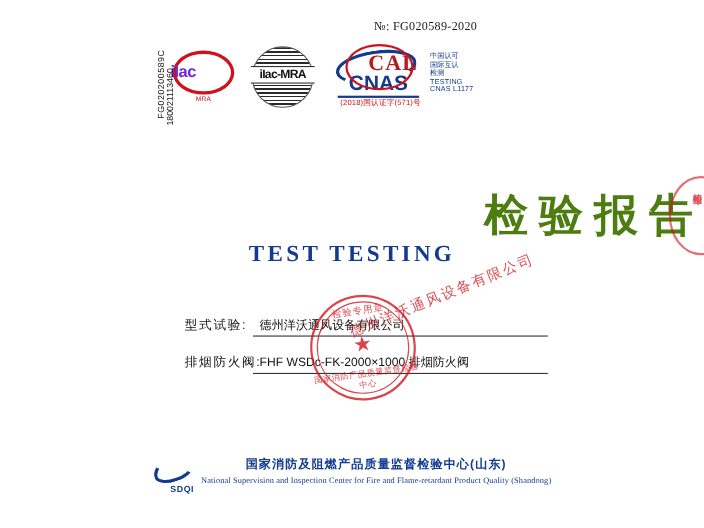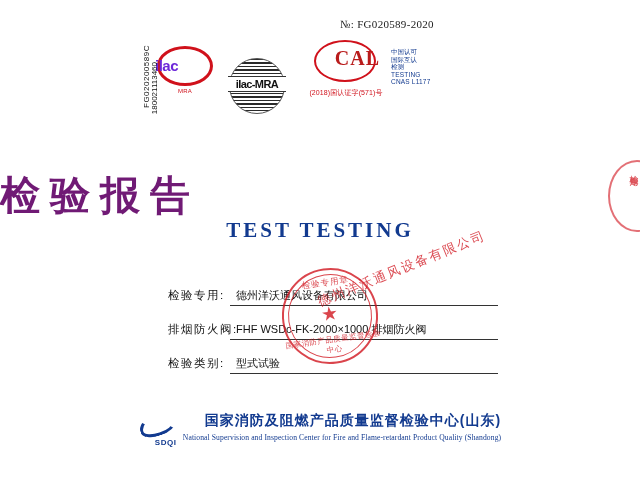--- a/index.html
+++ b/index.html
@@ -99,21 +99,21 @@
     text-align: center;
     font-size: 6px;
     color: #d0111b;
     letter-spacing: 0.2px;
   }
 
   
   .logo-stripe {
     position: absolute;
     left: 72px;
-    top: 16px;
+    top: 0;
     width: 62px;
     height: 62px;
   }
   .stripe-circle {
     position: absolute;
     left: 2px;
     top: 2px;
     width: 56px;
     height: 56px;
     border-radius: 50%;
@@ -263,25 +263,25 @@
     writing-mode: vertical-rl;
     transform: rotate(180deg);
   }
 
   
   .title-cn {
     position: absolute;
     top: 168px;
     left: 0;
     width: 640px;
-    text-align: left;
+    text-align: right;
     font-size: 40px;
     font-weight: bold;
     letter-spacing: 10px;
-    color: #701a75;
+    color: #4d7c0f;
     font-family: "Liberation Sans", sans-serif;
   }
   .title-en {
     position: absolute;
     top: 218px;
     left: 0;
     width: 640px;
     text-align: center;
     font-size: 21px;
     font-weight: bold;
@@ -459,26 +459,26 @@
   .sdqi-word {
     position: absolute;
     left: 16px;
     top: 24px;
     font-size: 8px;
     font-weight: bold;
     color: #123a8f;
     letter-spacing: 0.5px;
   }
   .footer-cn {
-    font-size: 14px;
+    font-size: 11px;
     font-weight: bold;
     color: #123a8f;
     letter-spacing: 1px;
     font-family: "Liberation Sans", sans-serif;
-    text-align: right;
+    text-align: center;
   }
   .footer-en {
     margin-top: 3px;
     font-size: 7.6px;
     color: #123a8f;
     letter-spacing: 0.1px;
     font-family: "Liberation Serif", serif;
     text-align: center;
   }
 </style>
@@ -500,20 +500,25 @@
       <div class="ilac-text">ilac</div>
       <div class="ilac-sub">MRA</div>
     </div>
 
     <div class="logo-stripe">
       <div class="stripe-circle"></div>
       <div class="stripe-band"></div>
       <div class="stripe-label">iIac-MRA</div>
     </div>
 
+    <div class="logo-cnas">
+      <div class="cnas-swoosh"></div>
+      <div class="cnas-word">CNAS</div>
+      <div class="cnas-rule"></div>
+    </div>
 
     <div class="cnas-cn">
       <div>中国认可</div>
       <div>国际互认</div>
       <div>检测</div>
       <div class="en">TESTING</div>
       <div class="en">CNAS L1177</div>
     </div>
 
   </div>
@@ -527,36 +532,31 @@
   </div>
 
   <div class="left-code">180021113460</div>
 
   <div class="title-cn">检验报告</div>
   <div class="title-en">TEST TESTING</div>
 
   <div class="fields">
 
     <div class="field-row">
-      <div class="field-label">检验专用:</div>
+      <div class="field-label">型式试验:</div>
       <div class="field-value">德州洋沃通风设备有限公司</div>
       <div class="field-line"></div>
     </div>
 
     <div class="field-row">
       <div class="field-label">排烟防火阀:</div>
       <div class="field-value">FHF WSDc-FK-2000×1000 排烟防火阀</div>
       <div class="field-line"></div>
     </div>
 
-    <div class="field-row">
-      <div class="field-label">检验类别:</div>
-      <div class="field-value">型式试验</div>
-      <div class="field-line"></div>
-    </div>
 
   </div>
 
   <div class="stamp">
     <div class="ring"></div>
     <div class="ring2"></div>
     <div class="arc-text">检验专用章</div>
     <div class="star">★</div>
     <div class="bottom-text">国家消防产品质量监督检验中心</div>
   </div>

